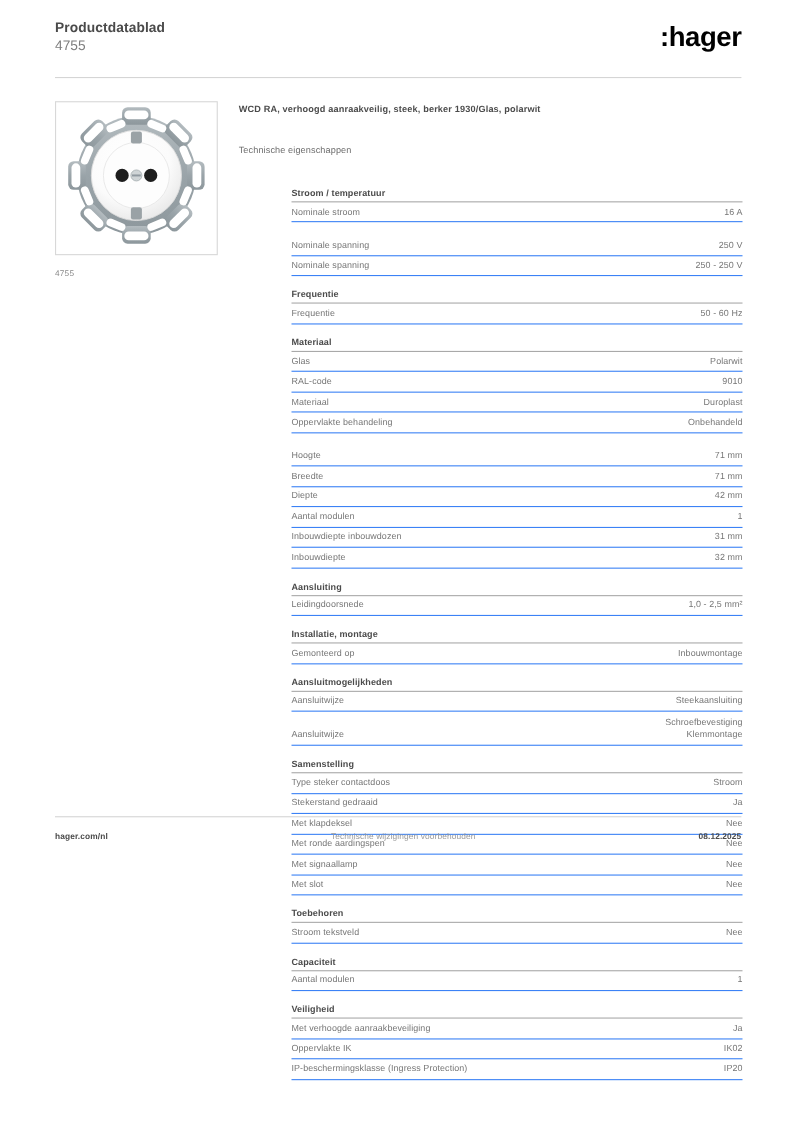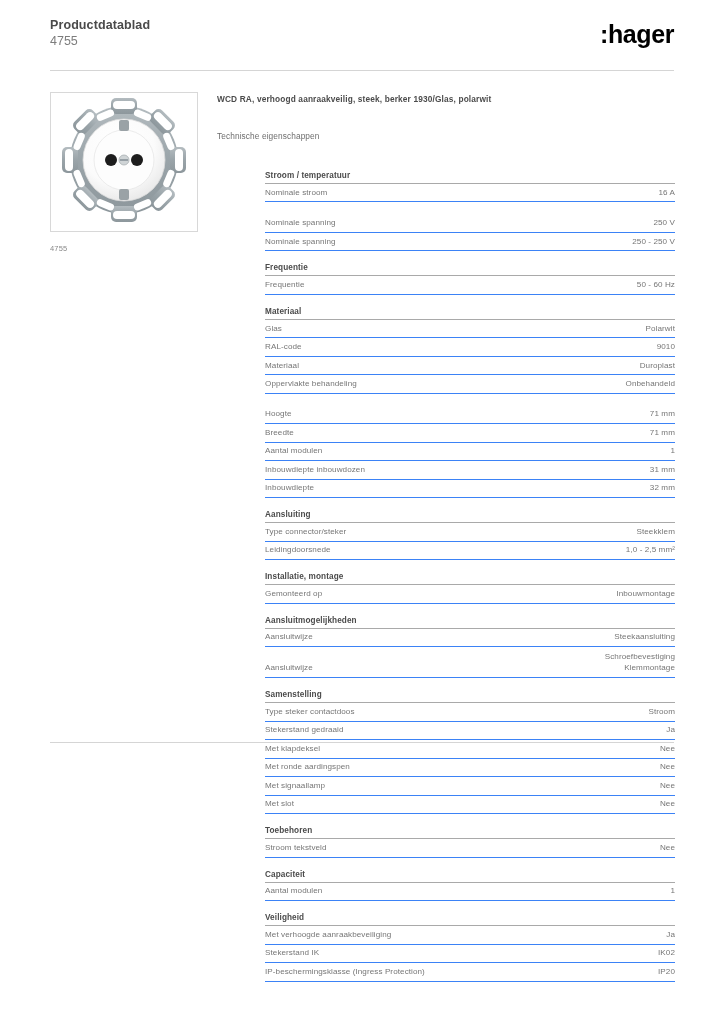--- a/index.html
+++ b/index.html
@@ -223,38 +223,38 @@
         <div class="group">
           <div class="row">
             <div class="k">Hoogte</div>
             <div class="v">71 mm</div>
           </div>
           <div class="row">
             <div class="k">Breedte</div>
             <div class="v">71 mm</div>
           </div>
           <div class="row">
+            <div class="k">Diepte</div>
+            <div class="v">42 mm</div>
+          </div>
+          <div class="row">
             <div class="k">Aantal modulen</div>
             <div class="v">1</div>
           </div>
           <div class="row">
             <div class="k">Inbouwdiepte inbouwdozen</div>
             <div class="v">31 mm</div>
           </div>
           <div class="row">
             <div class="k">Inbouwdiepte</div>
             <div class="v">32 mm</div>
           </div>
         </div>
         <div class="group">
           <div class="group-title">Aansluiting</div>
-          <div class="row">
-            <div class="k">Type connector/steker</div>
-            <div class="v">Steekklem</div>
-          </div>
           <div class="row">
             <div class="k">Leidingdoorsnede</div>
             <div class="v">1,0 - 2,5 mm²</div>
           </div>
         </div>
         <div class="group">
           <div class="group-title">Installatie, montage</div>
           <div class="row">
             <div class="k">Gemonteerd op</div>
             <div class="v">Inbouwmontage</div>
@@ -313,26 +313,31 @@
             <div class="v">1</div>
           </div>
         </div>
         <div class="group">
           <div class="group-title">Veiligheid</div>
           <div class="row">
             <div class="k">Met verhoogde aanraakbeveiliging</div>
             <div class="v">Ja</div>
           </div>
           <div class="row">
-            <div class="k">Stekerstand IK</div>
+            <div class="k">Oppervlakte IK</div>
             <div class="v">IK02</div>
           </div>
           <div class="row">
             <div class="k">IP-beschermingsklasse (Ingress Protection)</div>
             <div class="v">IP20</div>
           </div>
         </div>
       </div>
   </div>
 
   <div class="footer-rule"></div>
+  <div class="footer">
+    <div class="left">hager.com/nl</div>
+    <div class="mid">Technische wijzigingen voorbehouden</div>
+    <div class="right">08.12.2025</div>
+  </div>
 
 </div>
 
 </body></html>

